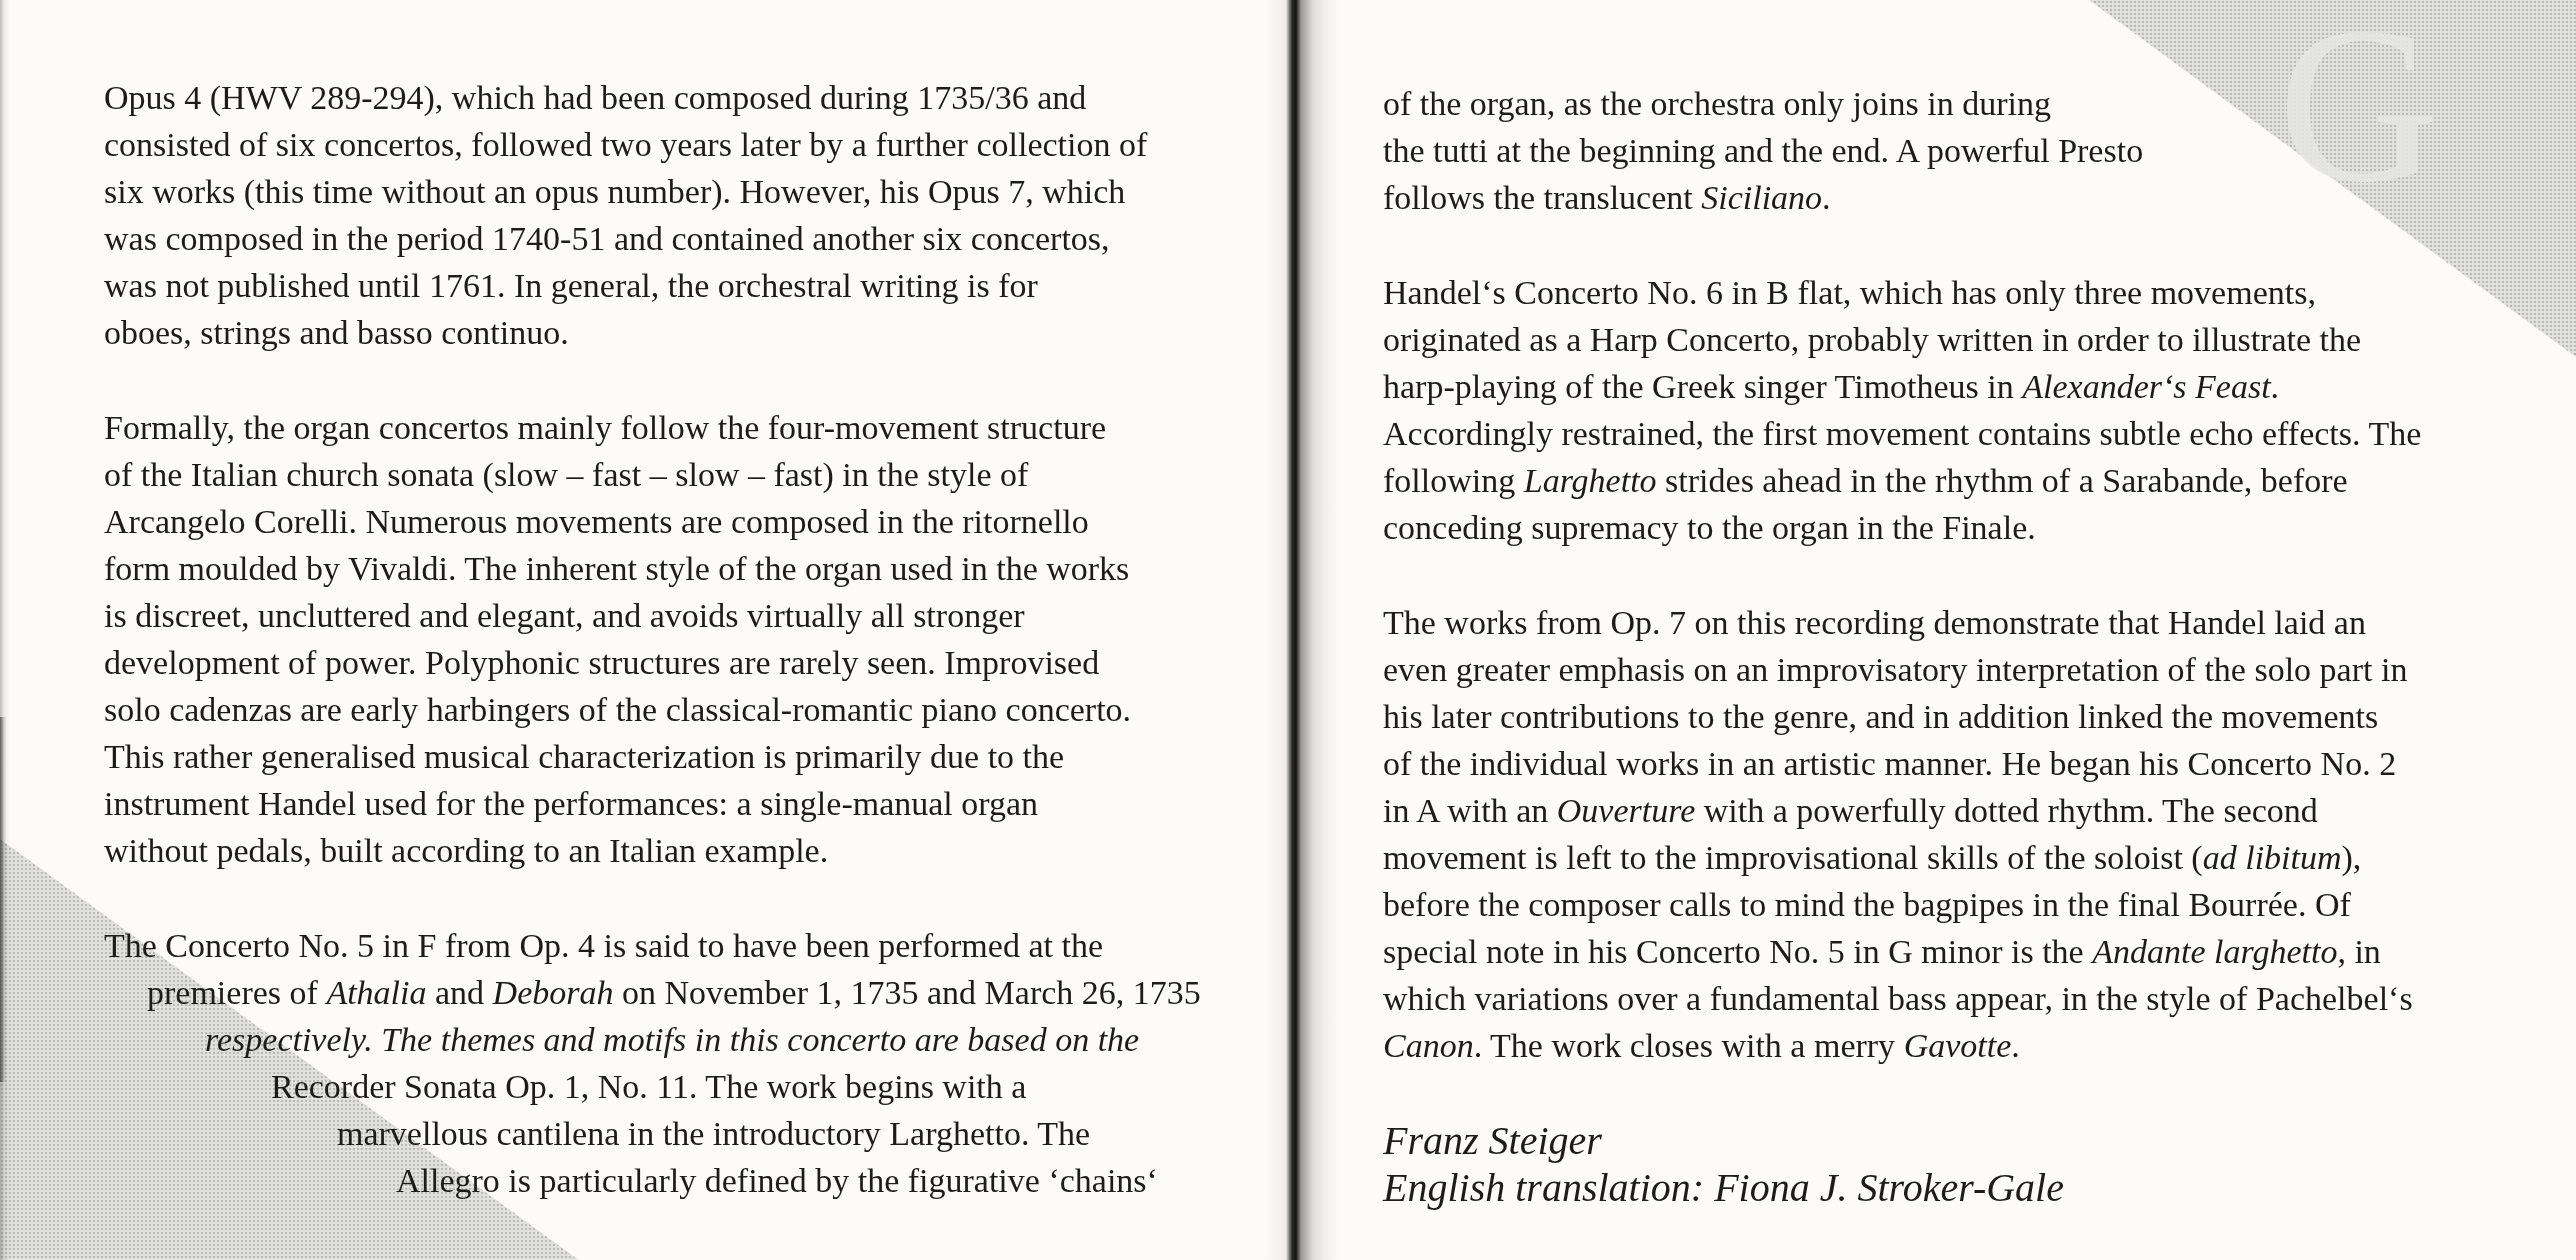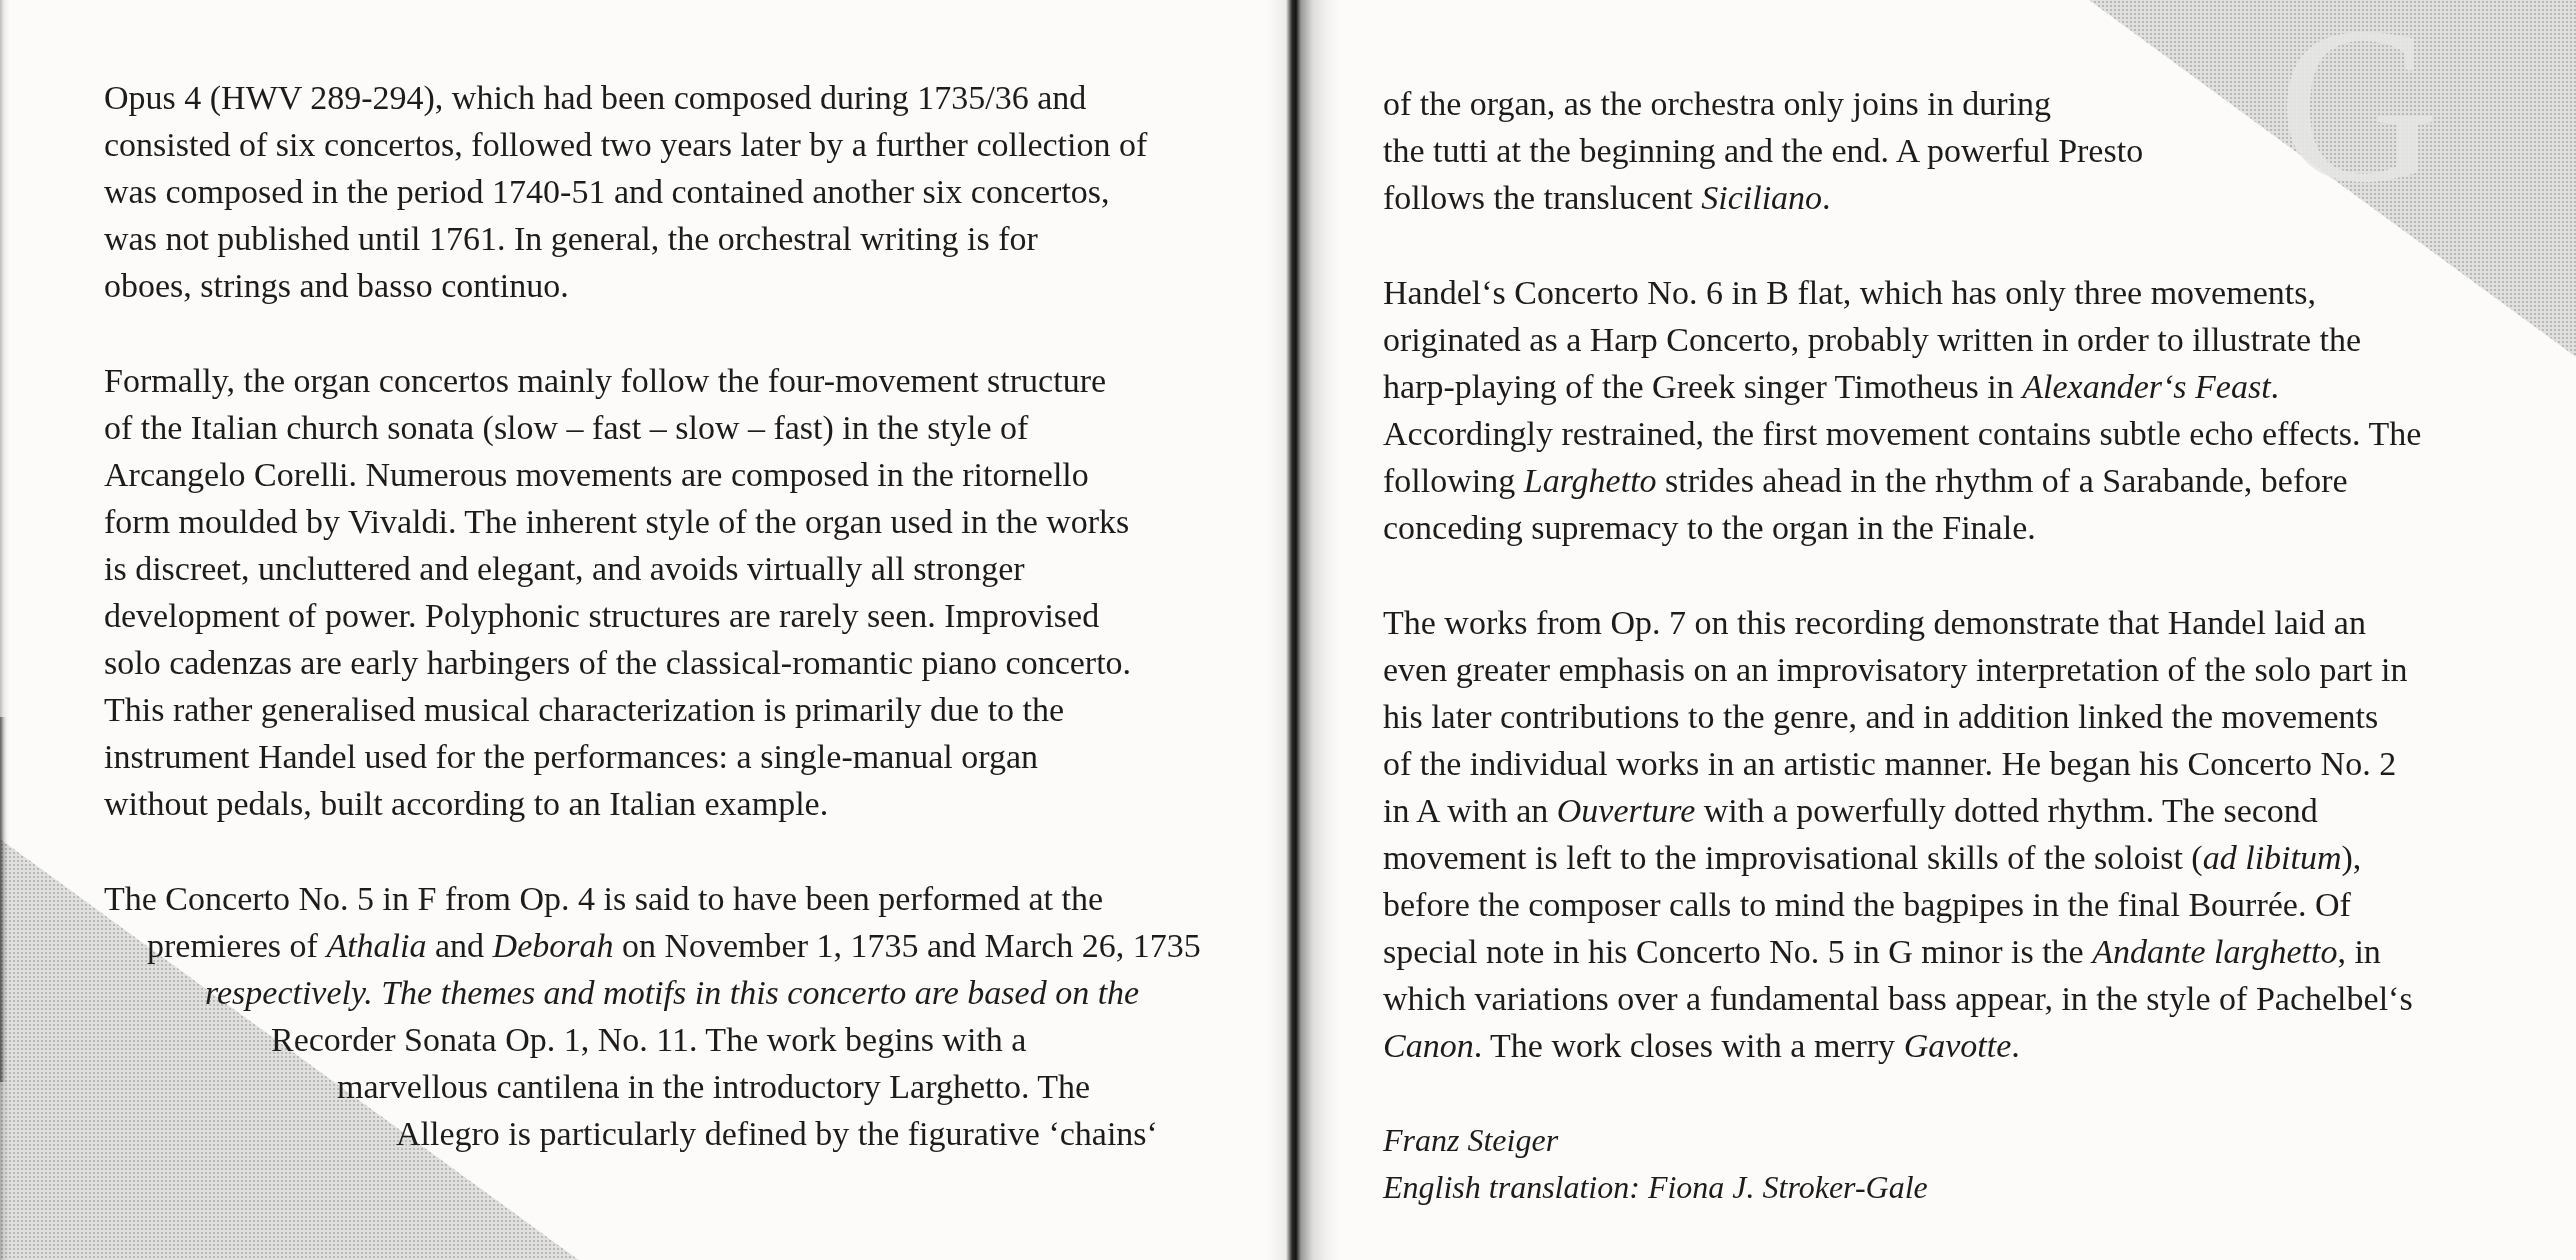--- a/index.html
+++ b/index.html
@@ -53,39 +53,40 @@
   .col-right{ left:1383px; top:80px; width:1170px; }
   .para{ margin-top:48px; }
   .para:first-child{ margin-top:0; }
   .line{ line-height:47px; height:47px; white-space:nowrap; }
   
   .wrap-diagonal .line:nth-child(2){ margin-left:43px;  }
   .wrap-diagonal .line:nth-child(3){ margin-left:101px;font-style:italic; }
   .wrap-diagonal .line:nth-child(4){ margin-left:167px; }
   .wrap-diagonal .line:nth-child(5){ margin-left:233px; }
   .wrap-diagonal .line:nth-child(6){ margin-left:292px; }
-  .sig{ font-size:32px; }
+  .sig{ font-size:40px; }
 </style>
 </head>
 <body>
 
 <div class="spread">
 
   <div class="corner corner-bl"></div>
   <div class="corner corner-tr"></div>
 
   <div class="watermark">G</div>
 
   <div class="edge-left"></div>
   <div class="edge-left-strong"></div>
 
   <div class="col col-left">
     <div class="para">
         <div class="line"><span>Opus 4 (HWV 289-294), which had been composed during 1735/36 and</span></div>
         <div class="line"><span>consisted of six concertos, followed two years later by a further collection of</span></div>
+        <div class="line"><span>six works (this time without an opus number). However, his Opus 7, which</span></div>
         <div class="line"><span>was composed in the period 1740-51 and contained another six concertos,</span></div>
         <div class="line"><span>was not published until 1761. In general, the orchestral writing is for</span></div>
         <div class="line"><span>oboes, strings and basso continuo.</span></div>
       </div>
     <div class="para">
         <div class="line"><span>Formally, the organ concertos mainly follow the four-movement structure</span></div>
         <div class="line"><span>of the Italian church sonata (slow – fast – slow – fast) in the style of</span></div>
         <div class="line"><span>Arcangelo Corelli. Numerous movements are composed in the ritornello</span></div>
         <div class="line"><span>form moulded by Vivaldi. The inherent style of the organ used in the works</span></div>
         <div class="line"><span>is discreet, uncluttered and elegant, and avoids virtually all stronger</span></div>

